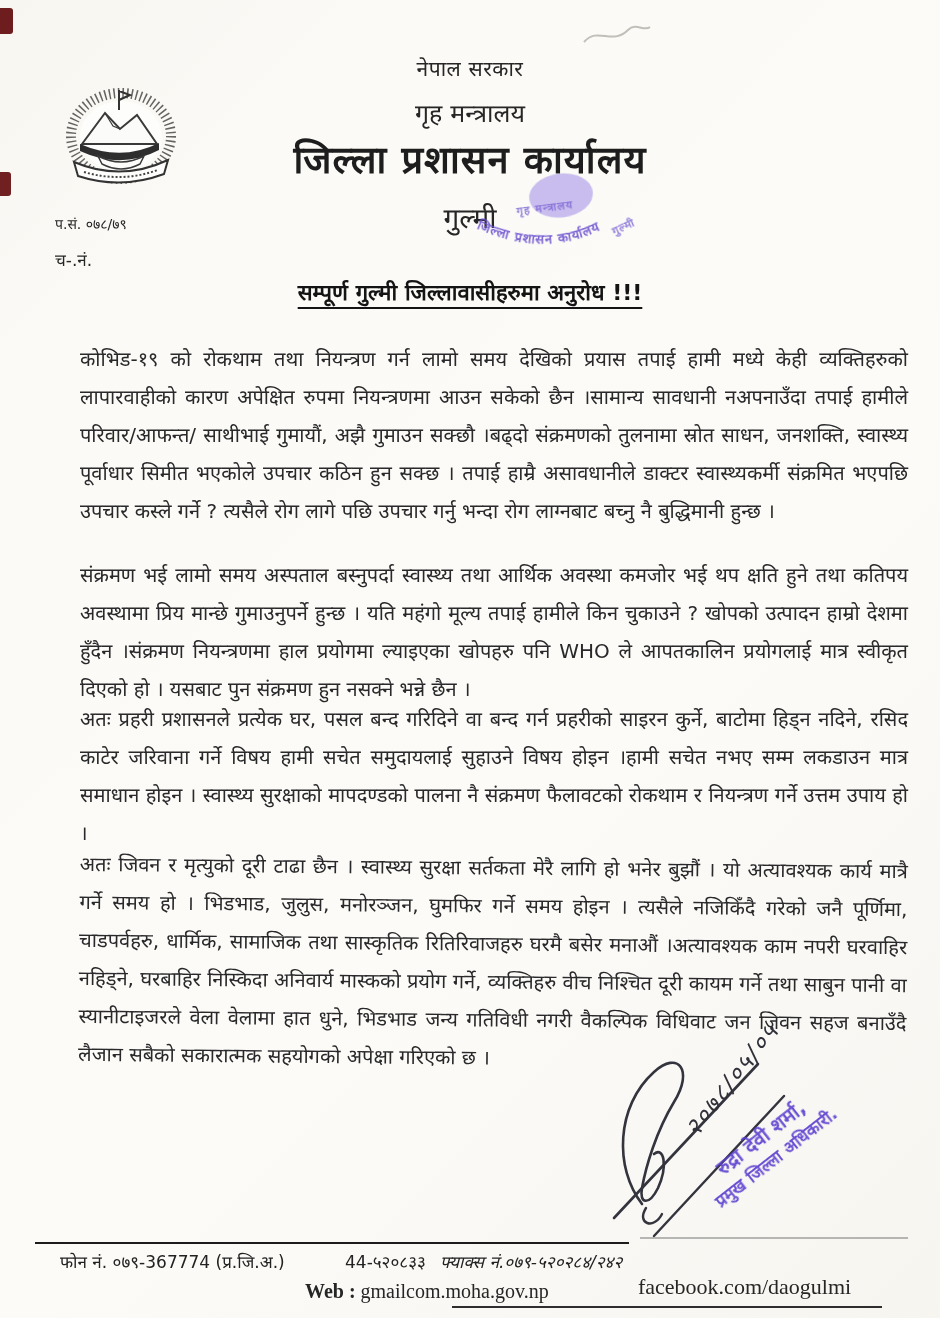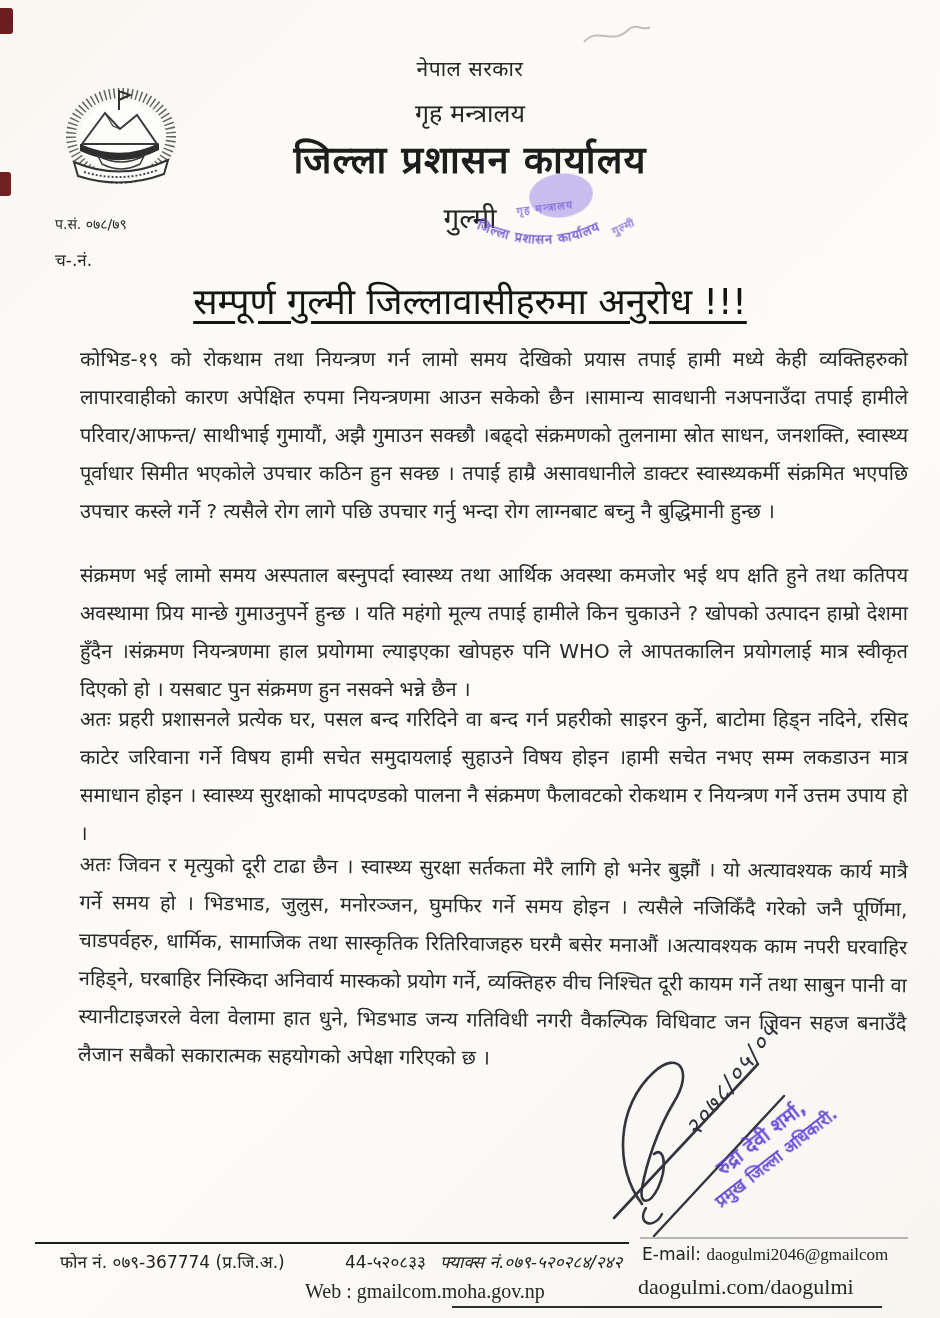--- a/index.html
+++ b/index.html
@@ -12,21 +12,21 @@
   .centered{left:0;right:0;text-align:center;}
   
   .h1{top:54px;font-size:21px;letter-spacing:.5px;}
   .h2{top:95px;font-size:25px;}
   .h3{top:132px;font-size:38px;font-weight:600;letter-spacing:1px;color:#1d1d1d;}
   .h4{top:198px;font-size:28px;}
   
   .refno{left:55px;top:214px;font-size:14px;}
   .chno{left:55px;top:248px;font-size:17px;text-align:right;}
   
-  .title{top:276px;font-size:36px;font-weight:400;text-decoration:underline;text-underline-offset:7px;color:#141414;}
+  .title{top:276px;font-size:22px;font-weight:700;text-decoration:underline;text-underline-offset:7px;color:#141414;}
   
   .para{left:80px;width:828px;font-size:20px;line-height:38px;text-align:justify;color:#29292b;}
   .p1{top:340px;}
   .p2{top:556px;}
   .p3{top:700px;}
   .p4{top:845px;transform:rotate(.5deg);transform-origin:left top;}
   
   .mark1{left:0;top:8px;width:13px;height:26px;background:#6d1d1d;border-radius:0 3px 3px 0;}
   .mark2{left:0;top:172px;width:11px;height:24px;background:#702020;border-radius:0 3px 3px 0;}
   
@@ -44,21 +44,21 @@
   .rule-top-right{left:640px;top:1237px;width:268px;height:2px;background:#8a8a8a;opacity:.6;}
   .rule-bottom{left:452px;top:1306px;width:430px;height:2px;background:#2e2e2e;}
   .f{font-size:17px;color:#222;}
   .f-phone{left:60px;top:1250px;}
   .f-phone2{left:345px;top:1250px;}
   .f-fax{left:440px;top:1250px;font-style:italic;}
   .f-email{left:642px;top:1244px;}
   .f-email .val{font-family:"Liberation Serif",serif;font-size:17px;}
   .f-notice{left:60px;top:1280px;font-family:"Liberation Serif",serif;font-weight:700;font-size:20px;}
   .f-web{left:305px;top:1280px;font-family:"Liberation Serif",serif;font-size:20px;}
-  .f-web .lbl{font-weight:400;}
+  .f-web .lbl{font-weight:700;}
   .f-fb{left:638px;top:1274px;font-family:"Liberation Serif",serif;font-size:22px;}
   .stamp-arc{fill:#6a4fd0;font-weight:700;letter-spacing:1px;}
 </style>
 </head>
 <body>
 
 <div class="page">
 
   <div class="abs mark1"></div>
   <div class="abs mark2"></div>
@@ -118,23 +118,19 @@
     <div class="l2">प्रमुख जिल्ला अधिकारी.</div>
   </div>
 
   <div class="abs rule-top"></div>
   <div class="abs rule-top-right"></div>
   <div class="abs rule-bottom"></div>
 
   <div class="abs f f-phone">फोन नं. ०७९-367774 (प्र.जि.अ.)</div>
   <div class="abs f f-phone2">44-५२०८३३</div>
   <div class="abs f f-fax">फ्याक्स नं.०७९-५२०२८४/२४२</div>
-  <div class="abs f f-email">
-    <span class="lbl">E-mail:</span>
-    <span class="val">daogulmi2046@gmailcom</span>
-  </div>
   <div class="abs f-web">
     <span class="lbl">Web :</span>
     <span class="val">gmailcom.moha.gov.np</span>
   </div>
-  <div class="abs f-fb">daogulmi.com/daogulmi</div>
+  <div class="abs f-fb">facebook.com/daogulmi</div>
 
 </div>
 
 </body></html>

